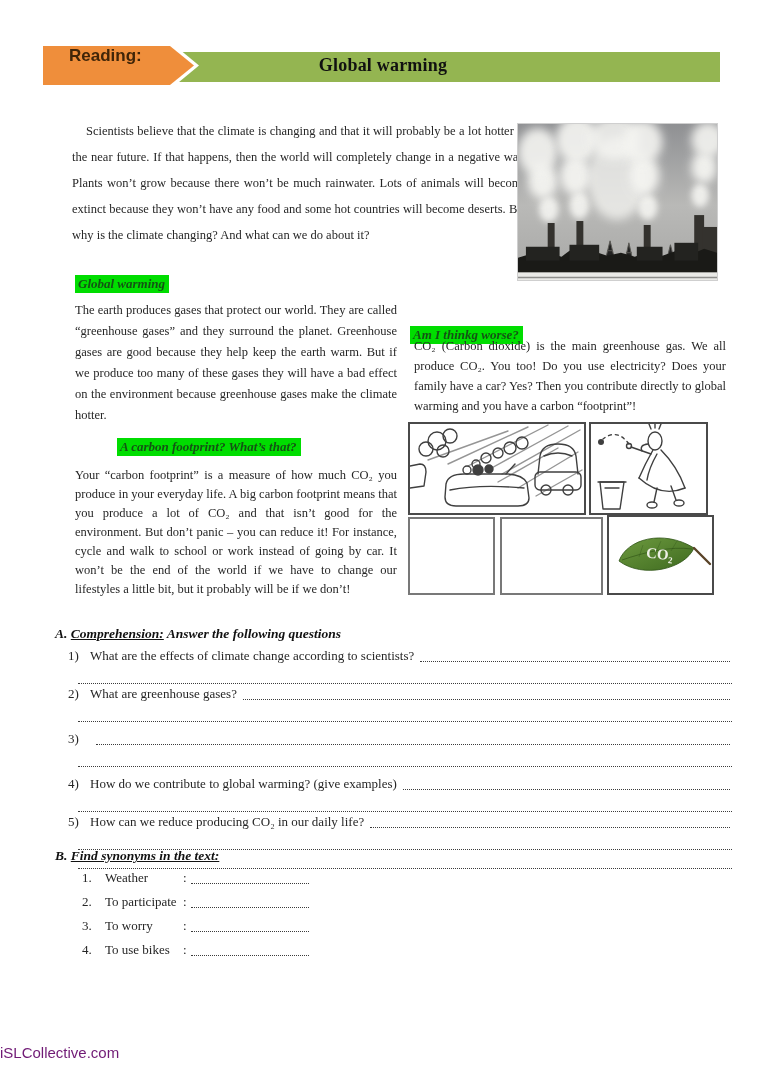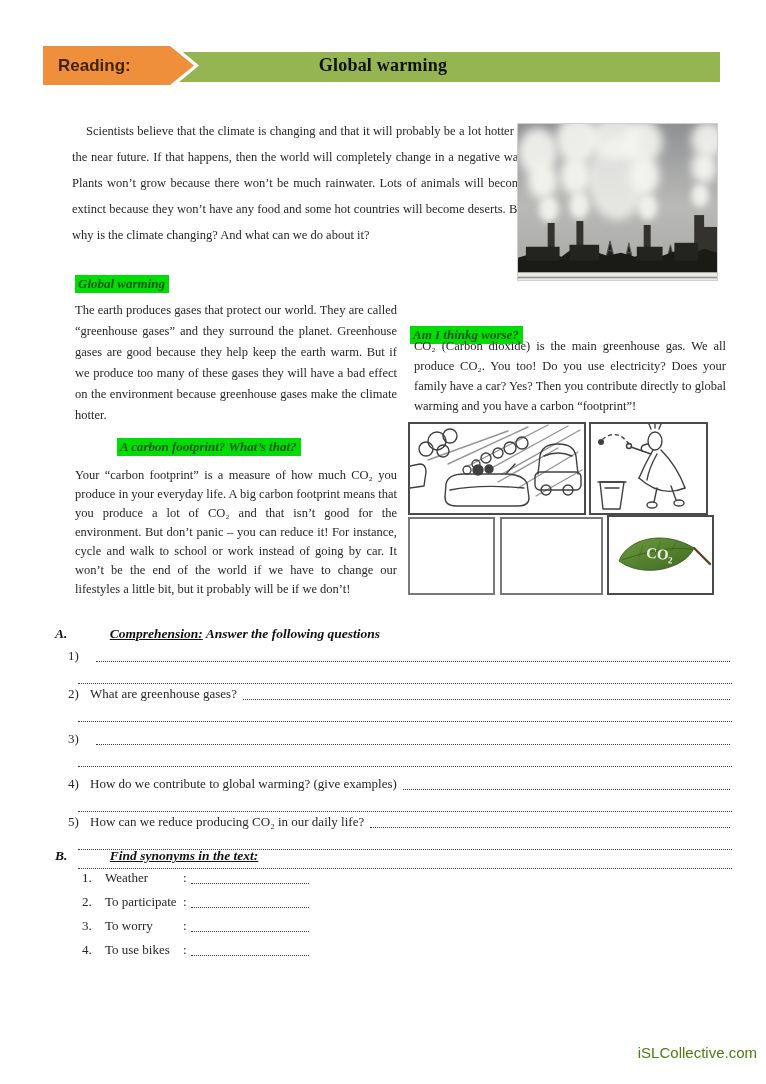--- a/index.html
+++ b/index.html
@@ -11,21 +11,21 @@
 
   
   .green-bar{left:170px;top:52px;width:550px;height:30px;background:#94b551;z-index:1;}
   .page-title{left:0;top:55px;width:766px;text-align:center;font-weight:bold;font-size:18px;color:#111;z-index:2;letter-spacing:.2px;}
   .tag-outline{left:43px;top:44px;width:156px;height:43px;background:#ffffff;z-index:3;
     -webkit-clip-path:polygon(0 0,130px 0,156px 50%,130px 100%,0 100%);
     clip-path:polygon(0 0,130px 0,156px 50%,130px 100%,0 100%);}
   .tag-fill{position:absolute;left:0;top:2px;width:151px;height:39px;background:#ef8e3b;
     -webkit-clip-path:polygon(0 0,127px 0,151px 50%,127px 100%,0 100%);
     clip-path:polygon(0 0,127px 0,151px 50%,127px 100%,0 100%);
-    display:flex;align-items:center;padding-left:15px;box-sizing:border-box;
+    display:flex;align-items:flex-start;padding-left:26px;box-sizing:border-box;
     font-family:"Liberation Sans",sans-serif;font-weight:bold;font-size:17px;color:#402508;}
 
   
   .intro{left:72px;top:118px;width:455px;font-size:12.5px;line-height:26px;text-align:justify;text-indent:14px;}
   .col-par{font-size:12.5px;line-height:20px;text-align:justify;}
   .gw-body{left:75px;top:300px;width:322px;line-height:21px;}
   .cf-body{left:75px;top:466px;width:322px;line-height:19px;}
   .tw-body{left:414px;top:336px;width:312px;}
 
   .hl{display:inline-block;background:#00dd00;color:#145214;font-weight:bold;font-style:italic;
@@ -45,36 +45,36 @@
   .p-empty1{left:0;top:95px;width:87px;height:78px;}
   .p-empty2{left:92px;top:95px;width:103px;height:78px;}
   .p-leaf{left:199px;top:93px;width:107px;height:80px;}
   .panel svg{display:block;width:100%;height:100%;}
 
   
   .sec{left:55px;width:677px;font-size:13px;}
   .sec-a{top:625px;}
   .sec-b{top:847px;}
   .sec-head{font-weight:bold;font-style:italic;font-size:13.5px;color:#111;line-height:17px;margin-bottom:4px;}
-  .sec-head .u{text-decoration:underline;margin-left:39px;}
+  .sec-head .u{text-decoration:underline;}
   .q-row{display:flex;align-items:baseline;line-height:19px;height:19px;margin-left:13px;}
   .q-num{flex:0 0 22px;}
   .q-text{white-space:nowrap;}
   .leader{flex:1 1 auto;border-bottom:1.5px dotted #3c3c3c;margin:0 2px 3px 6px;align-self:flex-end;}
   .line-full{height:19px;margin-left:23px;border-bottom:1.5px dotted #3c3c3c;box-sizing:border-box;}
   .mt6{margin-top:7px;}
 
   .syn-row{display:flex;align-items:baseline;line-height:19px;height:19px;margin:0 0 5px 27px;width:260px;}
   .syn-num{flex:0 0 23px;}
   .syn-term{flex:0 0 78px;}
   .syn-colon{flex:0 0 8px;}
   .syn-dots{flex:0 0 118px;border-bottom:1.5px dotted #3c3c3c;margin-bottom:3px;align-self:flex-end;}
 
-  .watermark{left:12px;top:1044px;width:745px;text-align:right;font-family:"Liberation Sans",sans-serif;
-    font-size:15px;color:#4d7c0f;}
+  .watermark{left:0;top:1044px;width:745px;text-align:left;font-family:"Liberation Sans",sans-serif;
+    font-size:15px;color:#701a75;}
 
   .sketch{stroke:#3f3f3f;fill:none;stroke-width:1.4;stroke-linecap:round;stroke-linejoin:round;}
 </style>
 </head>
 <body>
 
 <div class="abs green-bar"></div>
 <div class="abs page-title">Global warming</div>
 <div class="abs tag-outline">
   <div class="tag-fill">
@@ -262,20 +262,21 @@
 </div>
 
 <div class="abs sec sec-a">
   <div class="sec-head">
     <span>A.</span>
     <span class="u">Comprehension:</span><span> Answer the following questions</span>
   </div>
 
   <div class="q-row">
     <span class="q-num">1)</span>
+    <span class="q-text">What are the effects of climate change according to scientists?</span>
     <span class="leader"></span>
   </div>
   <div class="line-full"></div>
 
   <div class="q-row">
     <span class="q-num">2)</span>
     <span class="q-text">What are greenhouse gases?</span>
     <span class="leader"></span>
   </div>
   <div class="line-full"></div>

